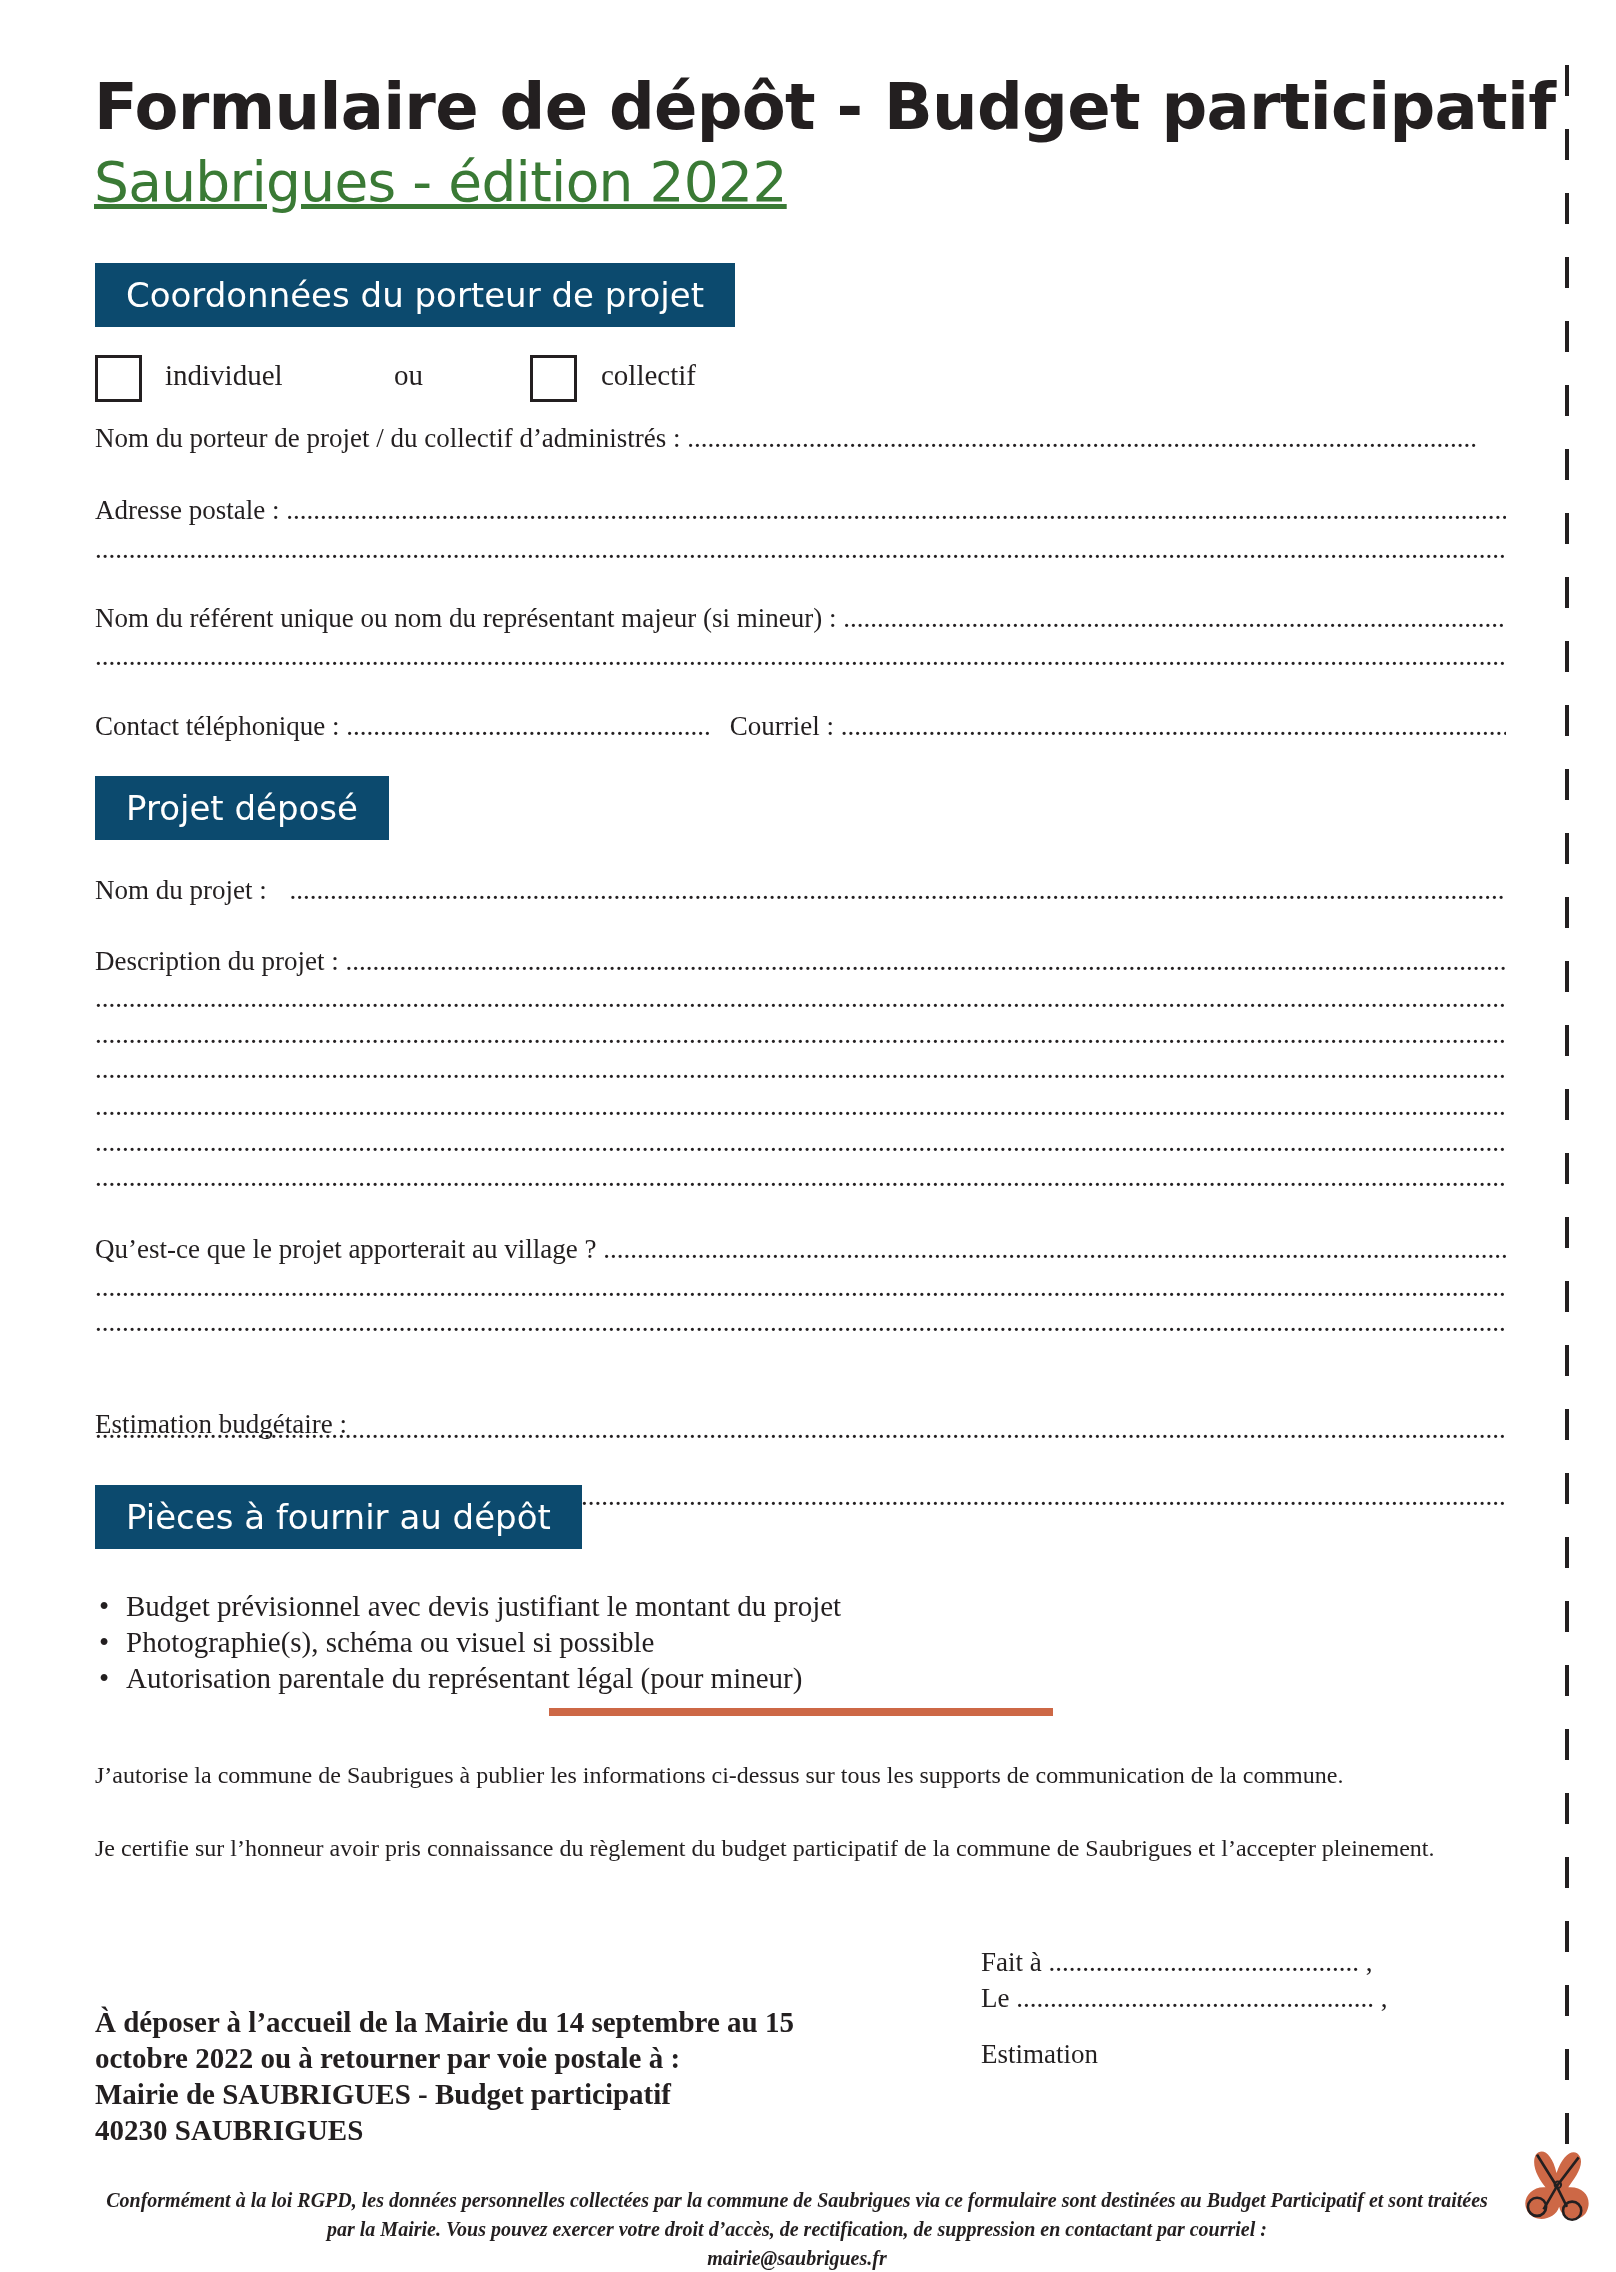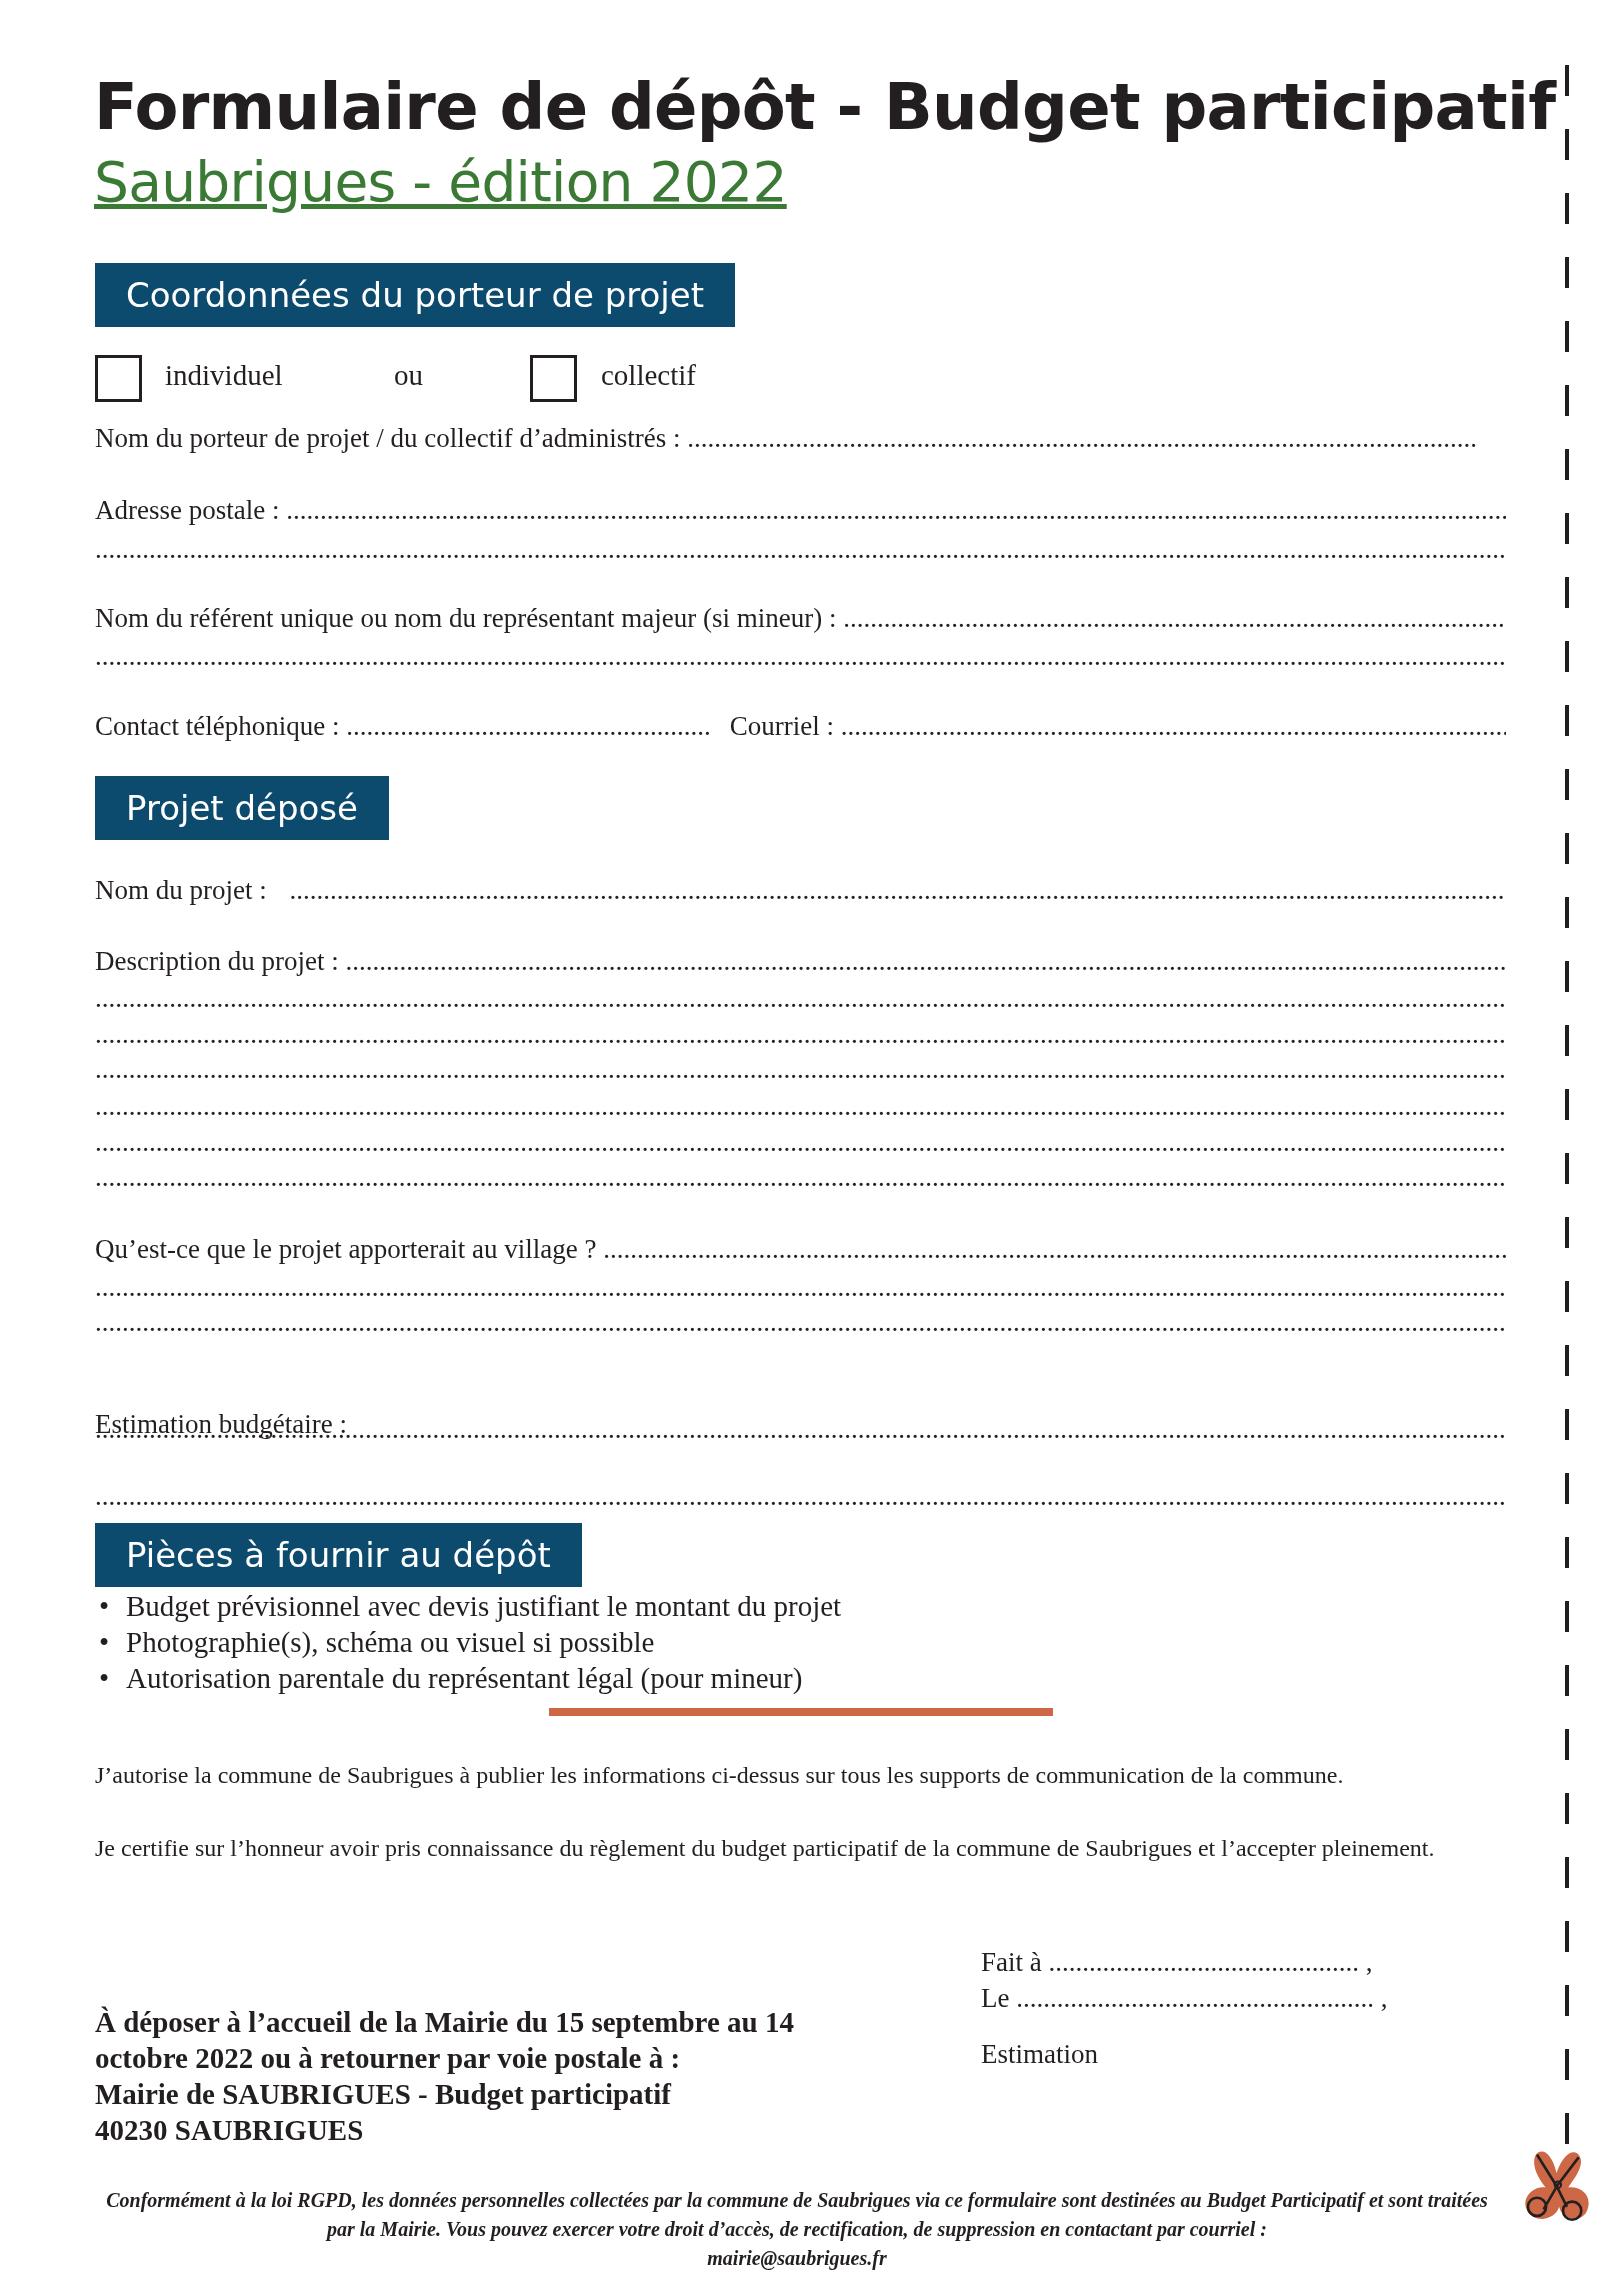--- a/index.html
+++ b/index.html
@@ -114,41 +114,41 @@
     <span class="dots"></span>
   </div>
 
 <div class="line serif row" style="top:1406px;flex-direction:column;">
   <span>Estimation budgétaire :</span>&nbsp;<span class="dots"></span>
 </div>
 <div class="line serif row" style="top:1411px;">
     <span class="dots"></span>
   </div>
 
-<div class="section-head sans" style="top:1523px;">Pièces à fournir au dépôt</div>
+<div class="section-head sans" style="top:1485px;">Pièces à fournir au dépôt</div>
 
 <ul class="pieces serif">
   <li><span class="bullet">•</span><span>Budget prévisionnel avec devis justifiant le montant du projet</span></li>
   <li><span class="bullet">•</span><span>Photographie(s), schéma ou visuel si possible</span></li>
   <li><span class="bullet">•</span><span>Autorisation parentale du représentant légal (pour mineur)</span></li>
 </ul>
 
 <div class="divider"></div>
 
 <div class="para serif" style="top:1757px;">J’autorise la commune de Saubrigues à publier les informations ci-dessus sur tous les supports de communication de la commune.</div>
 <div class="para serif" style="top:1830px;">Je certifie sur l’honneur avoir pris connaissance du règlement du budget participatif de la commune de Saubrigues et l’accepter pleinement.</div>
 
 <div class="signature-block serif">
   <div><span>Fait à</span> <span>..............................................</span> <span>,</span></div>
   <div><span>Le</span> <span>.....................................................</span> <span>,</span></div>
   <div style="margin-top:19.5px;">Estimation</div>
 </div>
 
 <div class="deposit serif">
-  <div>À déposer à l’accueil de la Mairie du 15 septembre au 14</div>
+  <div>À déposer à l’accueil de la Mairie du 14 septembre au 15</div>
   <div>octobre 2022 ou à retourner par voie postale à :</div>
   <div>Mairie de SAUBRIGUES - Budget participatif</div>
   <div>40230 SAUBRIGUES</div>
 </div>
 
 <div class="rgpd serif">
   <span>Conformément à la loi RGPD, les données personnelles collectées par la commune de Saubrigues via ce formulaire sont destinées au Budget Participatif et sont traitées par la Mairie. Vous pouvez exercer votre droit d’accès, de rectification, de suppression en contactant par courriel :</span><br>
   <span>mairie@saubrigues.fr</span>
 </div>
 

